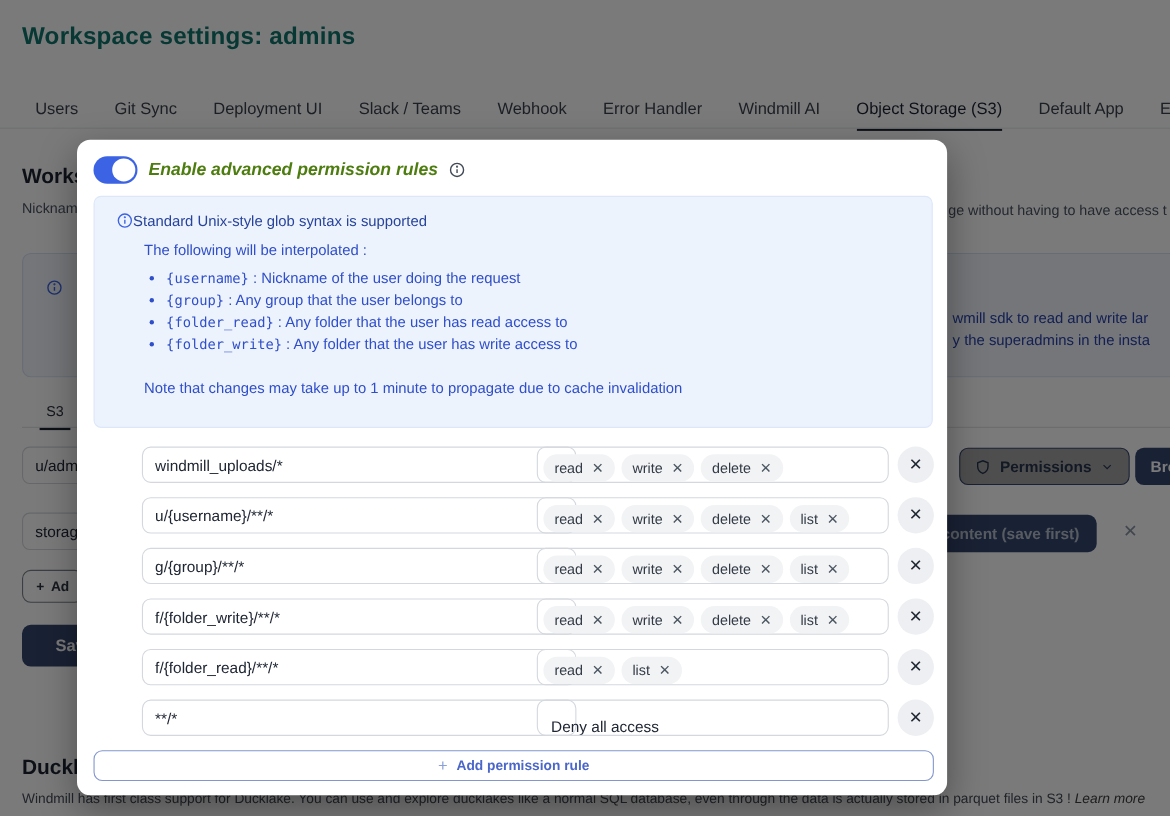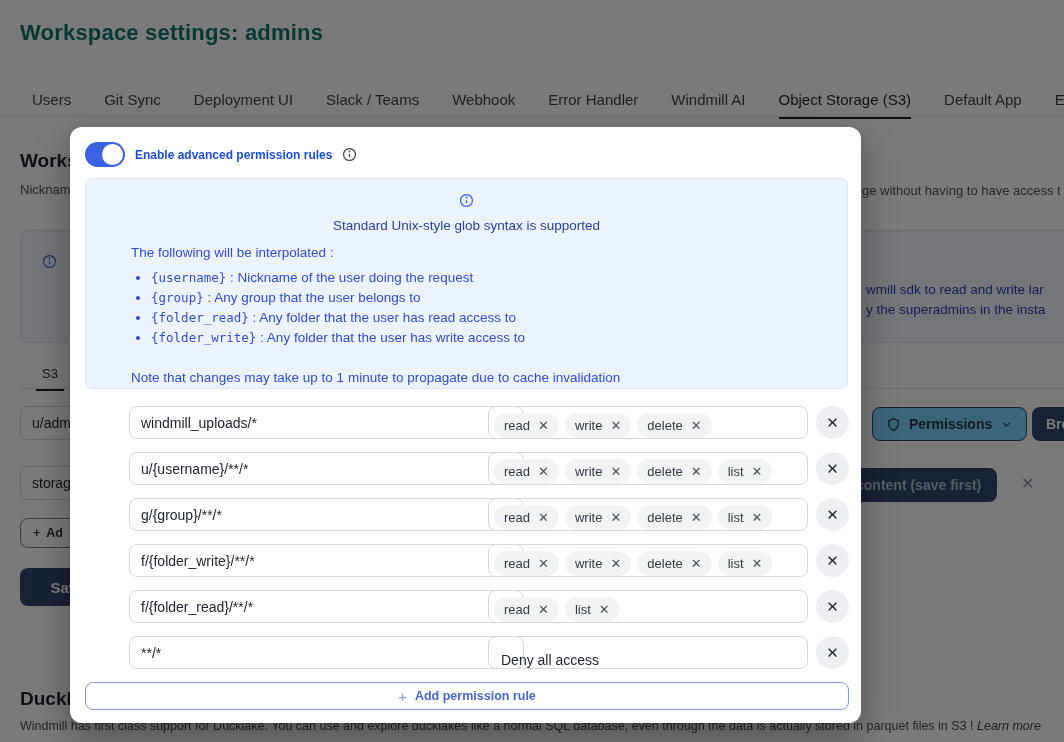--- a/index.html
+++ b/index.html
@@ -33,38 +33,38 @@
   .bg-h2{font-size:19px;font-weight:700;color:#1c2431;white-space:nowrap;}
   .bg-small{font-size:13px;color:var(--gray-text);white-space:nowrap;}
   .bg-infobox{left:20px;top:230px;width:1120px;height:111px;background:#f2f6fd;border:1px solid #d7e2f4;border-radius:8px;}
   .bg-info-i{left:42px;top:254px;width:15px;height:15px;color:var(--accent);}
   .bg-blue-line{font-size:13.5px;color:#2a43ad;white-space:nowrap;}
   .bg-tabrule{left:20px;right:0;top:388px;height:1px;background:#dfe2e6;}
   .bg-s3tab{left:36px;top:366px;font-size:13px;color:#2b323d;font-weight:500;padding:0 6px 8px 6px;border-bottom:2.5px solid #1c2431;}
   .bg-input{background:#fff;border:1px solid var(--border);border-radius:7px;height:34px;width:320px;display:flex;align-items:center;padding-left:11px;font-size:14px;color:var(--ink);box-sizing:border-box;}
   .bg-btn-outline{border:1px solid #7b828c;border-radius:8px;background:#fff;height:30px;display:inline-flex;align-items:center;gap:6px;padding:0 12px;font-size:12.5px;font-weight:600;color:#2c3440;white-space:nowrap;}
   .bg-save{background:var(--navy);color:#fff;border:none;border-radius:8px;height:38px;width:96px;font-size:15px;font-weight:700;font-family:inherit;}
-  .bg-perm{left:872px;top:407px;height:34px;border:1px solid var(--navy);border-radius:8px;background:#7dd3fc;display:inline-flex;align-items:center;gap:8px;padding:0 13px;font-size:14px;font-weight:600;color:#27364f;white-space:nowrap;}
+  .bg-perm{left:872px;top:407px;height:34px;border:1px solid var(--navy);border-radius:8px;background:#a3a3a3;display:inline-flex;align-items:center;gap:8px;padding:0 13px;font-size:14px;font-weight:600;color:#27364f;white-space:nowrap;}
   .bg-browse{left:1032px;top:407px;height:34px;width:90px;border:none;border-radius:8px;background:var(--navy);color:#fff;font-size:14px;font-weight:600;display:inline-flex;align-items:center;padding:0 14px;white-space:nowrap;}
   .bg-badge{left:840px;top:468px;height:34px;border-radius:8px;background:var(--navy);color:#b7c0cc;font-size:14px;font-weight:600;display:inline-flex;align-items:center;padding:0 16px;white-space:nowrap;}
   .bg-badge-x{left:1021px;top:476px;font-size:16px;color:#8a94a3;line-height:1;cursor:pointer;}
   .footer-line{left:20px;top:719px;font-size:12.5px;color:#454c57;white-space:nowrap;}
   .footer-line a{color:#404040;text-decoration:none;font-style:italic;}
   
   .overlay{position:absolute;inset:0;background:rgba(0,0,0,0.52);}
   
   .modal{position:absolute;left:70px;top:127px;width:791px;height:596px;background:#fff;border-radius:12px;
          box-shadow:0 12px 34px rgba(0,0,0,.35);}
   .m-toggle-row{position:absolute;left:15px;top:15px;display:flex;align-items:center;gap:10px;}
   .toggle{width:40px;height:25px;border-radius:13px;background:var(--accent);position:relative;cursor:pointer;flex:none;}
   .toggle .knob{position:absolute;right:2px;top:2px;width:21px;height:21px;border-radius:50%;background:#fff;}
-  .toggle-label{font-size:12px;font-weight:600;color:#1d4ed8;}
+  .toggle-label{font-size:16px;font-weight:600;color:#4d7c0f;font-style:italic;}
   .iinfo{width:15px;height:15px;color:#3f4854;display:inline-flex;}
   .m-info{position:absolute;left:15px;right:13px;top:51px;height:211px;background:var(--info-bg);border:1px solid var(--info-border);border-radius:7px;box-sizing:border-box;padding:14px 20px;}
-  .m-info-title{display:flex;align-items:center;gap:10px;margin-bottom:12px;flex-direction:column;}
+  .m-info-title{display:flex;align-items:center;margin-bottom:12px;}
   .m-info-title .iinfo{color:#3b63e3;}
   .m-info-title span{font-size:13.5px;font-weight:500;color:var(--info-title);}
   .m-info-body{margin-left:25px;color:var(--info-text);font-size:13.5px;}
   .m-info-body .intro{margin-bottom:8px;}
   .m-info-body ul{margin:0 0 0 2px;padding-left:18px;}
   .m-info-body li{line-height:20px;}
   .m-info-body code{font-family:"DejaVu Sans Mono","Liberation Mono",monospace;font-size:12.5px;}
   .m-info-body .note{margin-top:22px;}
   .m-rules{position:absolute;left:15px;right:12px;top:279px;}
   .rule-row{display:grid;grid-template-columns:1fr 320px 33px;gap:8px;height:33px;margin-bottom:13px;}

